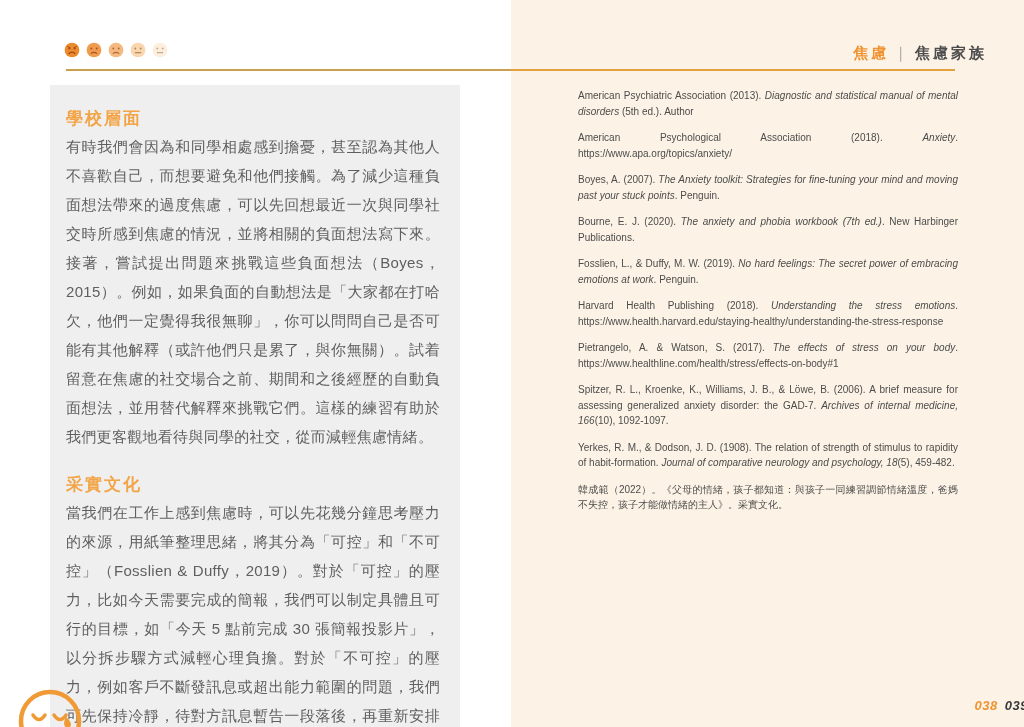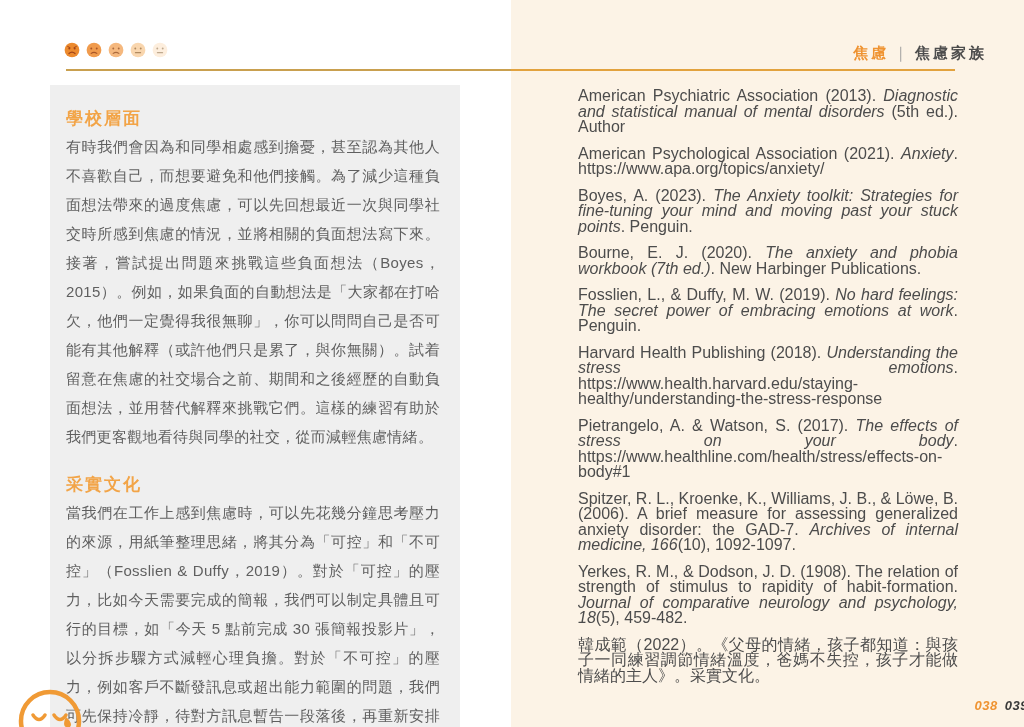--- a/index.html
+++ b/index.html
@@ -42,21 +42,21 @@
   .sec-body {
     margin:0; font-size:15px; line-height:29px; letter-spacing:0.3px;
     color:var(--body,#5f5f5f); text-align:justify;
   }
   .content-panel section + section { margin-top:22px; }
 
   
   .refs { position:absolute; left:67px; top:88px; width:380px; }
   .refs-title { margin:0 0 13px; font-size:13px; font-weight:bold; letter-spacing:1px; color:#3e3e3e; }
   .ref {
-    margin:0 0 11px; font-size:16px; line-height:15.5px;
+    margin:0 0 11px; font-size:10px; line-height:15.5px;
     color:var(--refText,#4c4c4c); text-align:justify;
   }
   .ref em { font-style:italic; }
 
   
   .pagenums {
     position:absolute; right:28px; bottom:14px;
     font-style:italic; font-weight:bold; font-size:13px; letter-spacing:0.5px;
   }
   .pn-left  { color:var(--accent,#ef9331); margin-right:7px; }
@@ -131,22 +131,22 @@
 
   <div class="page page-right">
     <div class="running-head">
       <span class="chapter">焦慮</span><span class="sep">｜</span><span class="family">焦慮家族</span>
     </div>
     <div class="rule rule-right"></div>
 
     <div class="refs">
       <div id="references-list">
           <p class="ref"><span>American Psychiatric Association (2013). </span><em>Diagnostic and statistical manual of mental disorders</em><span> (5th ed.).  Author</span></p>
-          <p class="ref"><span>American Psychological Association (2021). </span><em>Anxiety</em><span>. https://www.apa.org/topics/anxiety/</span></p>
-          <p class="ref"><span>Boyes, A. (2023). </span><em>The Anxiety toolkit: Strategies for fine-tuning your mind and moving past your stuck points</em><span>. Penguin.</span></p>
+          <p class="ref"><span>American Psychological Association (2018). </span><em>Anxiety</em><span>. https://www.apa.org/topics/anxiety/</span></p>
+          <p class="ref"><span>Boyes, A. (2007). </span><em>The Anxiety toolkit: Strategies for fine-tuning your mind and moving past your stuck points</em><span>. Penguin.</span></p>
           <p class="ref"><span>Bourne, E. J. (2020). </span><em>The anxiety and phobia workbook (7th ed.)</em><span>. New Harbinger Publications.</span></p>
           <p class="ref"><span>Fosslien, L., &amp; Duffy, M. W. (2019). </span><em>No hard feelings: The secret power of embracing emotions at work</em><span>. Penguin.</span></p>
           <p class="ref"><span>Harvard Health Publishing (2018). </span><em>Understanding the stress emotions</em><span>. https://www.health.harvard.edu/staying-healthy/understanding-the-stress-response</span></p>
           <p class="ref"><span>Pietrangelo, A. &amp; Watson, S. (2017). </span><em>The effects of stress on your body</em><span>. https://www.healthline.com/health/stress/effects-on-body#1</span></p>
           <p class="ref"><span>Spitzer, R. L., Kroenke, K., Williams, J. B., &amp; Löwe, B. (2006). A brief measure for assessing generalized anxiety disorder: the GAD-7. </span><em>Archives of internal medicine, 166</em><span>(10), 1092-1097.</span></p>
           <p class="ref"><span>Yerkes, R. M., &amp; Dodson, J. D. (1908). The relation of strength of stimulus to rapidity of habit-formation. </span><em>Journal of comparative neurology and psychology, 18</em><span>(5), 459-482.</span></p>
           <p class="ref"><span>韓成範（2022）。《父母的情緒，孩子都知道：與孩子一同練習調節情緒溫度，爸媽不失控，孩子才能做情緒的主人》。采實文化。</span></p>
         </div>
     </div>
 

